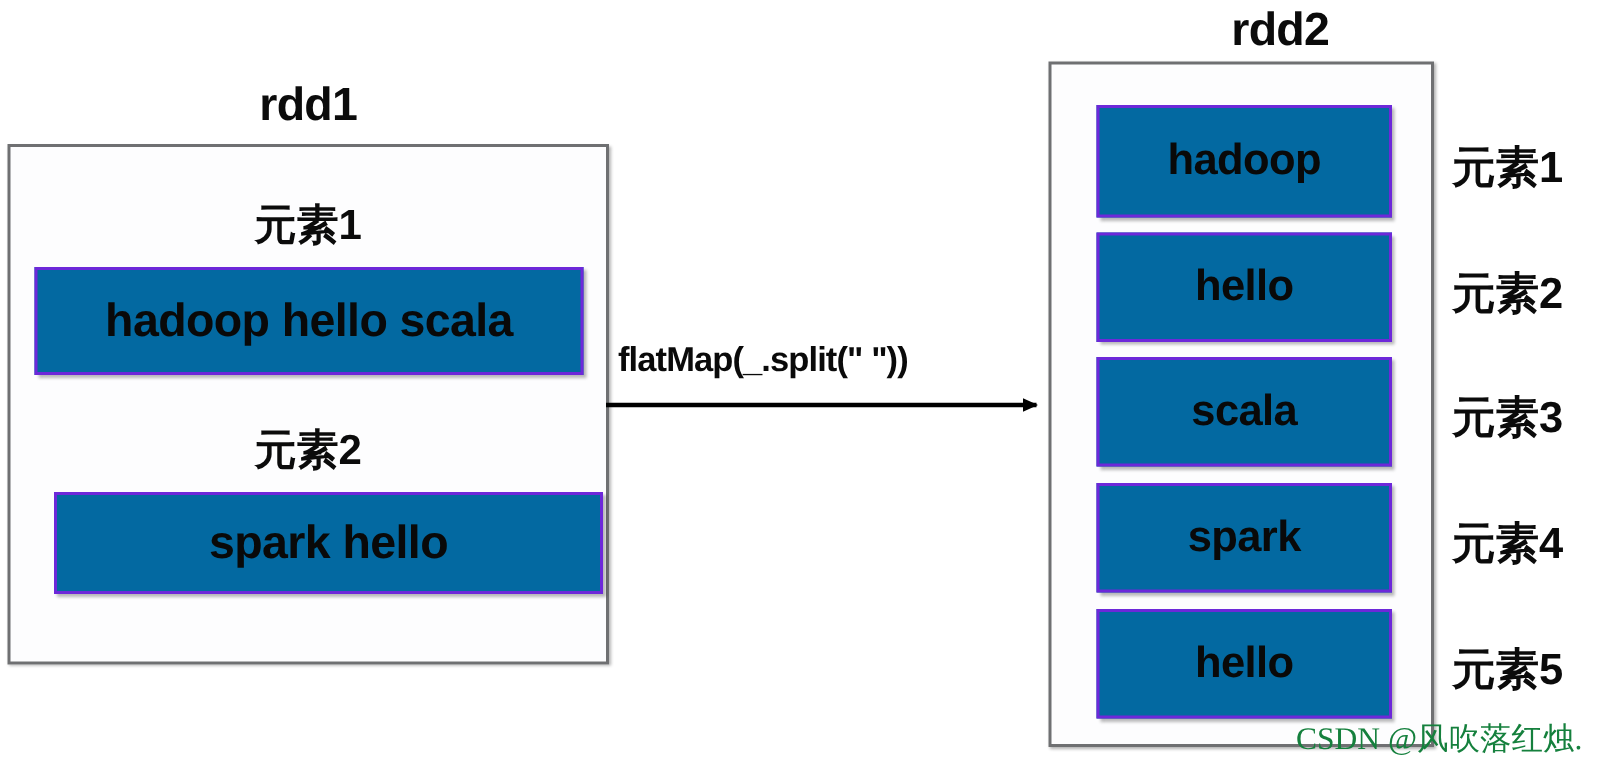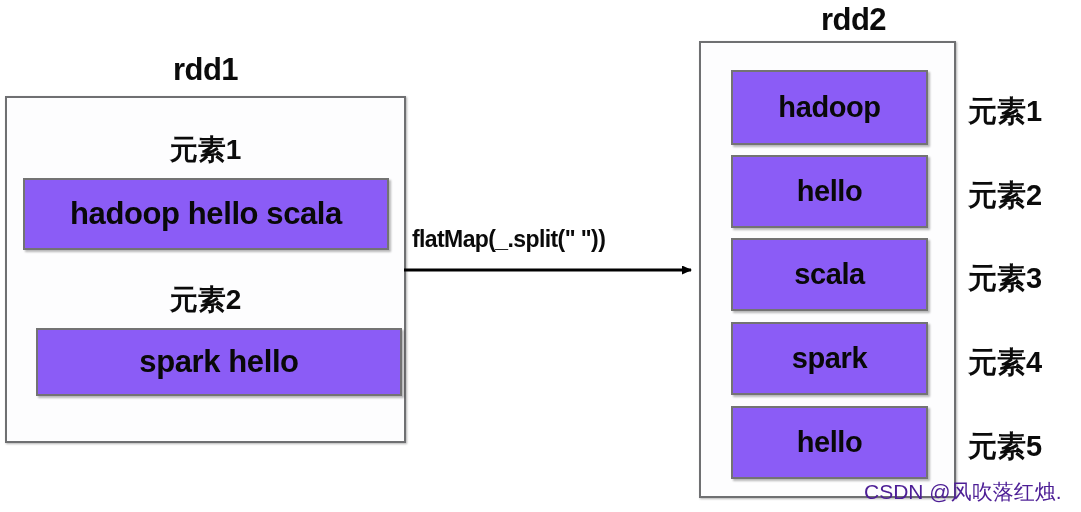--- a/index.html
+++ b/index.html
@@ -49,22 +49,22 @@
     font-size: 28px;
     text-align: center;
     white-space: nowrap;
   }
   #rdd1-cap-1 { left: 5px; top: 131px; width: 401px; }
   #rdd1-cap-2 { left: 5px; top: 281px; width: 401px; }
 
   
   .cell {
     position: absolute;
-    background: #8b5cf6;
-    border: 2px solid #737373;
+    background: #0369a1;
+    border: 2px solid #6d28d9;
     box-sizing: border-box;
     box-shadow: 2px 2px 2px rgba(0,0,0,0.28);
     display: flex;
     align-items: center;
     justify-content: center;
   }
   .cell-label {
     font-weight: bold;
     color: #090909;
     letter-spacing: -0.4px;
@@ -117,22 +117,23 @@
     letter-spacing: -0.6px;
     white-space: nowrap;
   }
 
   
   #watermark {
     position: absolute;
     left: 864px;
     top: 478px;
     font-size: 21px;
-    color: #4c1d95;
+    color: #15803d;
     white-space: nowrap;
+    font-family: Liberation Serif, serif;
   }
 </style>
 </head>
 <body>
 
 <div id="canvas">
 
   <div id="rdd1-title" class="rdd-title">rdd1</div>
 
   <div id="rdd1-box" class="rdd-box"></div>

